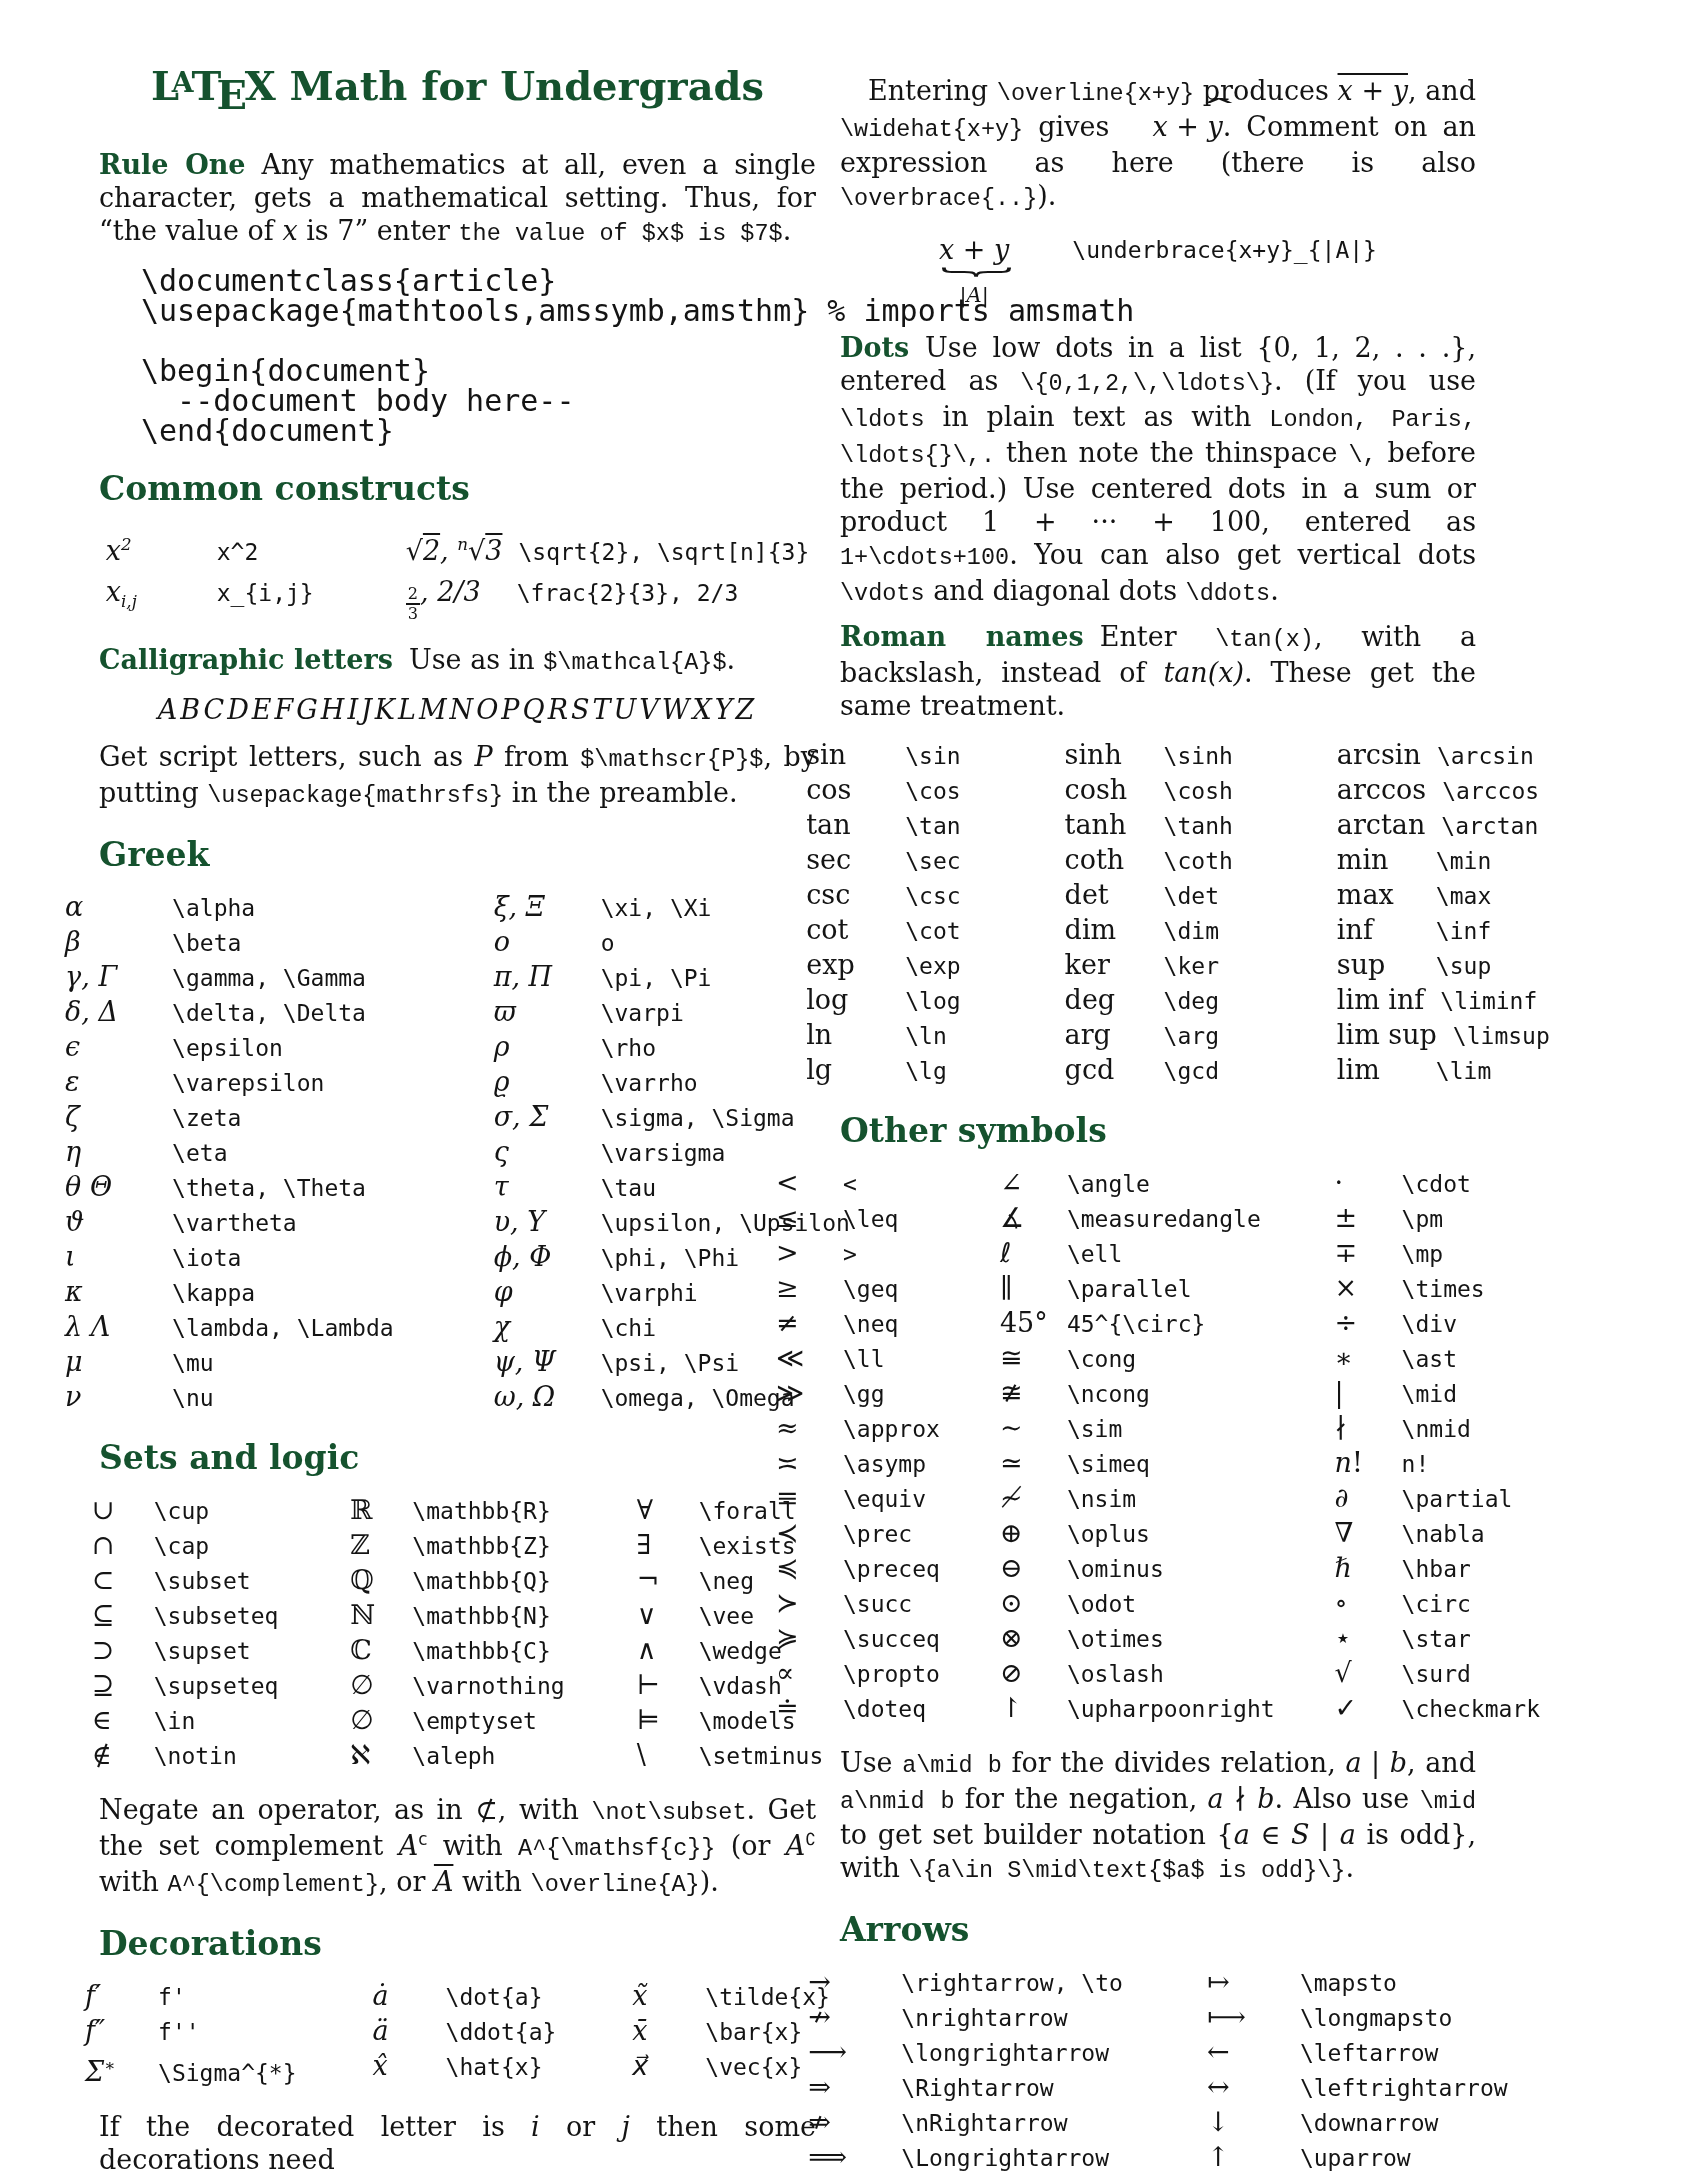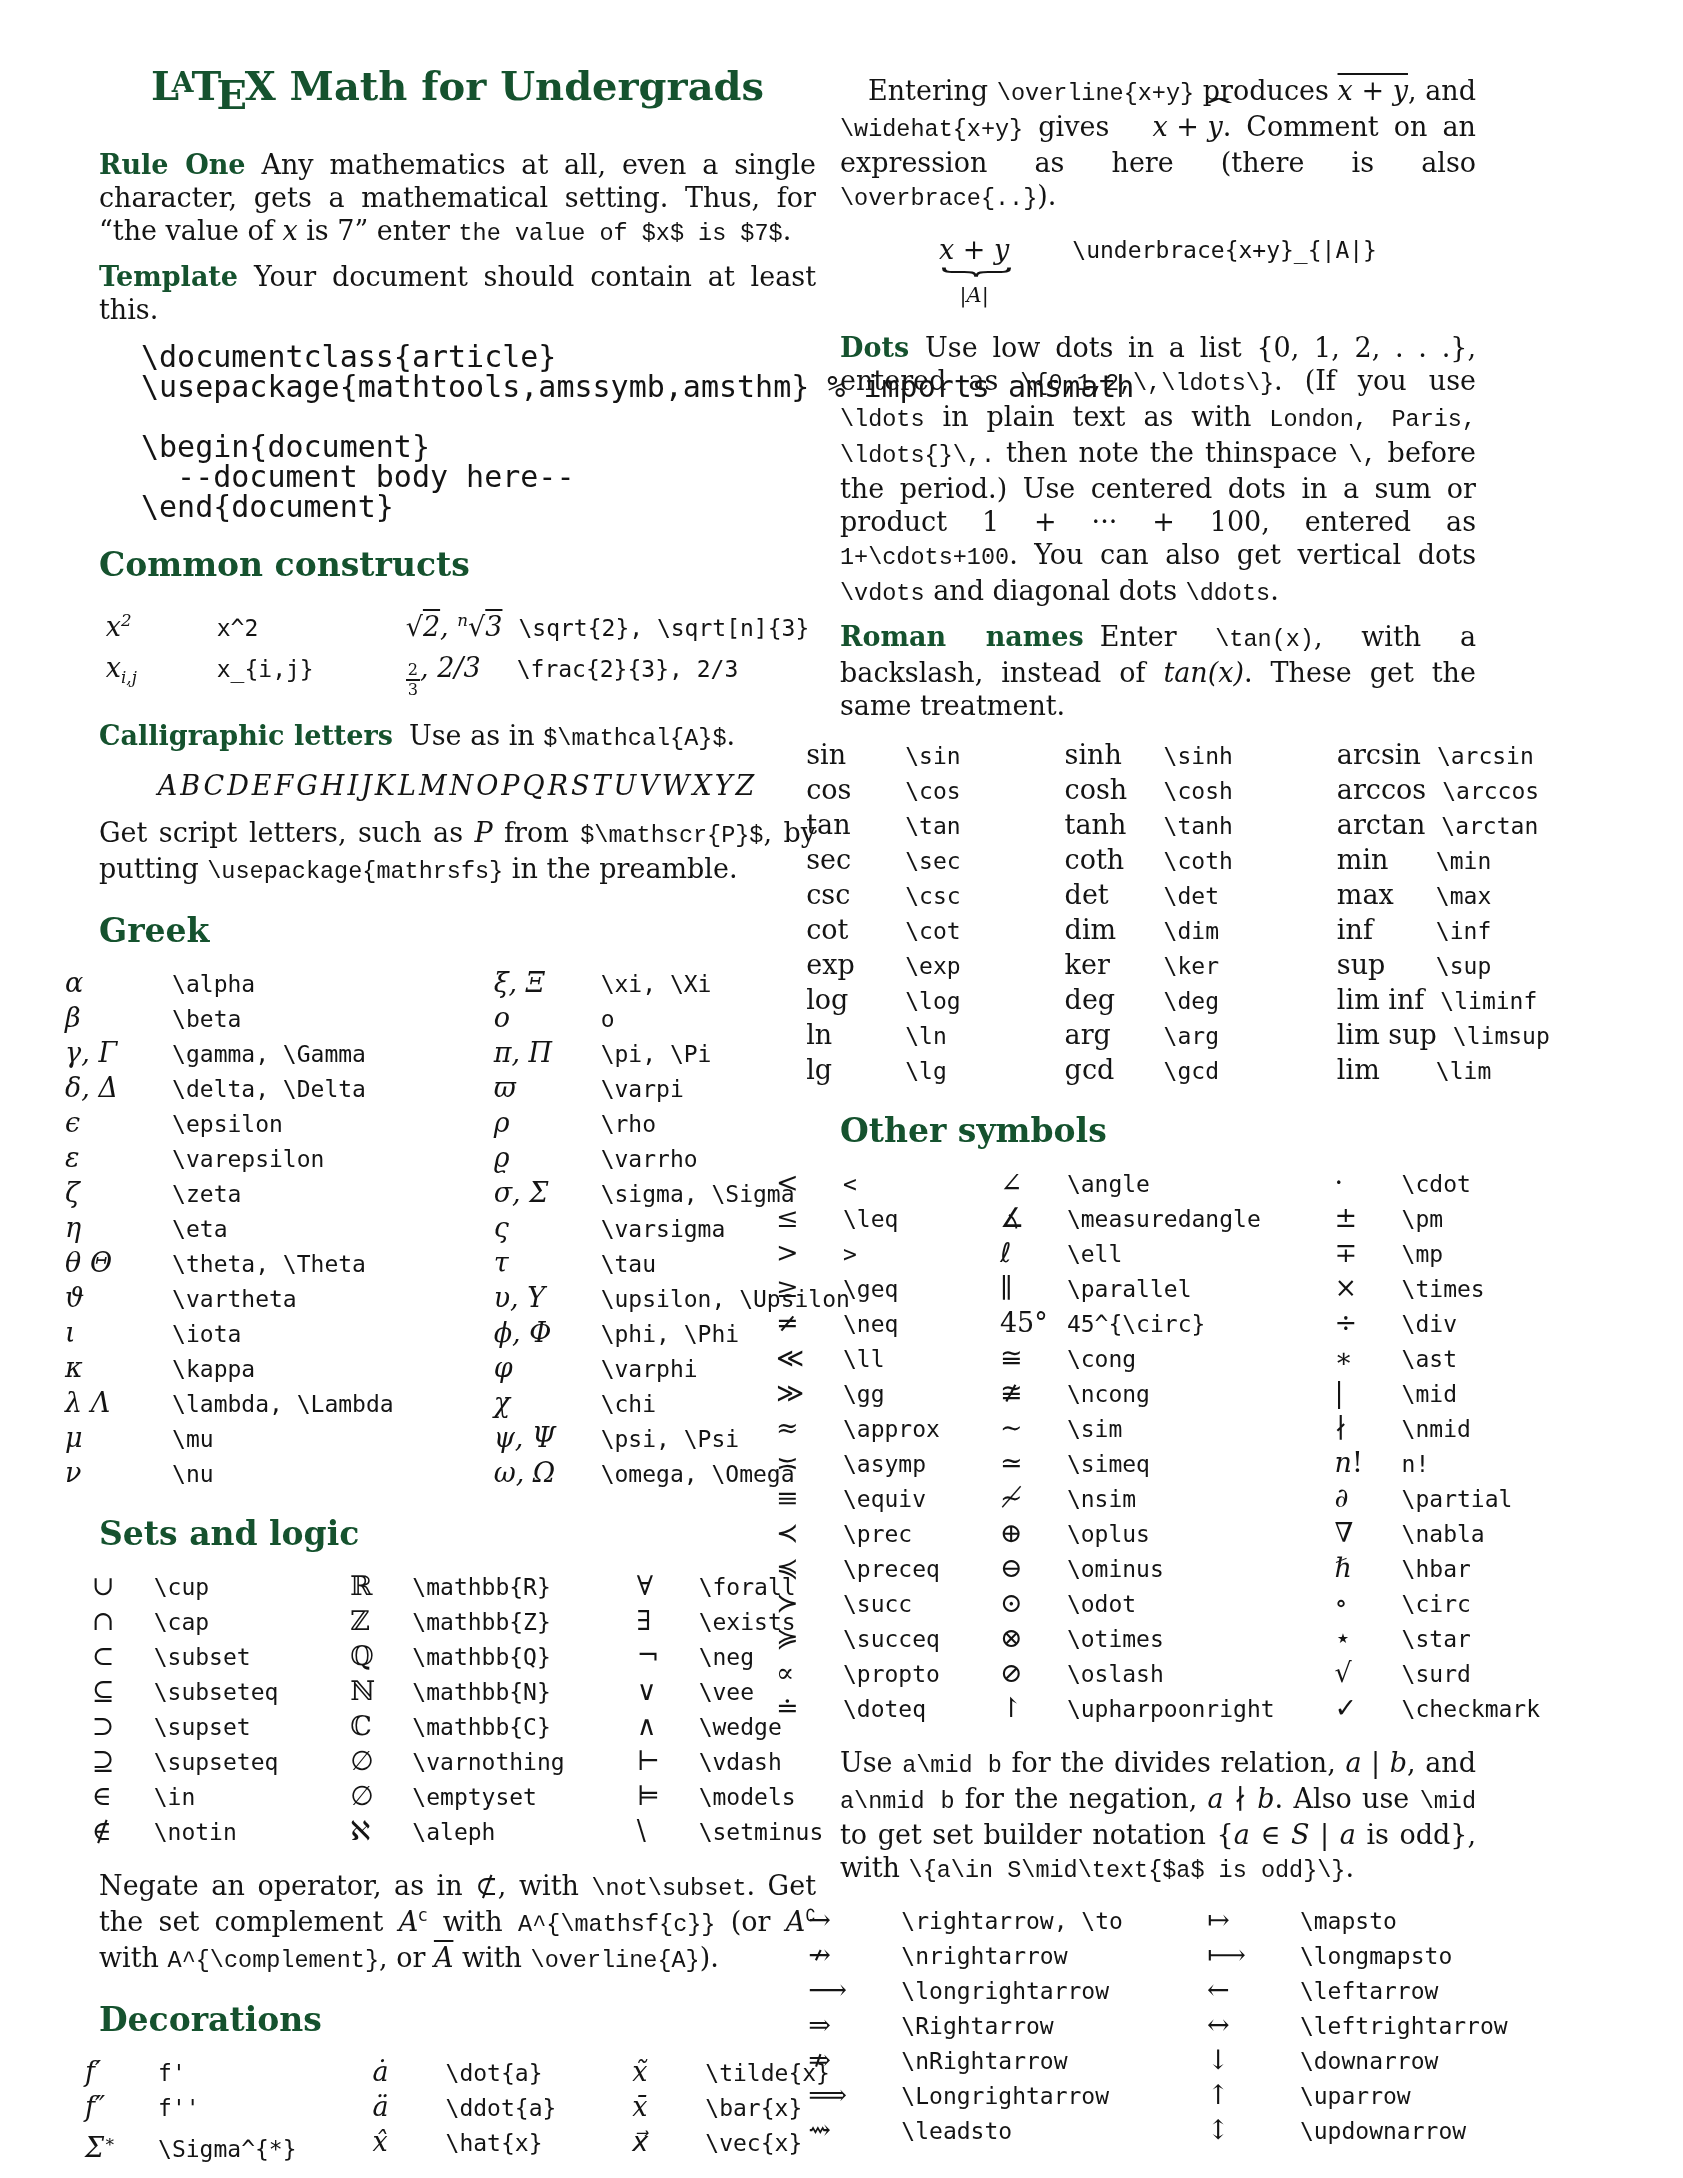--- a/index.html
+++ b/index.html
@@ -88,21 +88,20 @@
 <body>
 
 <div class="page">
 
   <div class="col-left">
 
     <h1 class="title"><span>L</span><span class="s-lxA">A</span><span>T</span><span class="s-lxE">E</span><span>X</span><span> Math for Undergrads</span></h1>
 
     <p><span class="runin">Rule One</span><span><span>Any mathematics at all, even a single character, gets a mathematical setting. Thus, for “the value of </span><span class="s-i">x</span><span> is 7” enter </span><span class="s-c">the value of $x$ is $7$</span><span>.</span></span></p>
 
-    <p><span class="runin">Template</span><span><span>Your document should contain at least this.</span></span></p>
 
     <div class="codeblock"><div>\documentclass{article}</div><div>\usepackage{mathtools,amssymb,amsthm} % imports amsmath</div><div>&nbsp;</div><div>\begin{document}</div><div>  --document body here--</div><div>\end{document}</div></div>
 
     <h2 class="sect">Common constructs</h2>
     <div class="pairs t-constructs">
         <div class="pcol">
           <div class="prow"><span class="psym">x<sup>2</sup></span><span class="pcode">x^2</span></div>
           <div class="prow"><span class="psym">x<sub>i,j</sub></span><span class="pcode">x_{i,j}</span></div>
         </div>
         <div class="pcol">
@@ -326,20 +325,21 @@
           <div class="prow"><span class="psym">ℏ</span><span class="pcode">\hbar</span></div>
           <div class="prow"><span class="psym">∘</span><span class="pcode">\circ</span></div>
           <div class="prow"><span class="psym">⋆</span><span class="pcode">\star</span></div>
           <div class="prow"><span class="psym">√</span><span class="pcode">\surd</span></div>
           <div class="prow"><span class="psym">✓</span><span class="pcode">\checkmark</span></div>
         </div>
       </div>
 
     <p><span>Use </span><span class="s-c">a\mid b</span><span> for the divides relation, </span><span class="s-i">a</span><span> | </span><span class="s-i">b</span><span>, and </span><span class="s-c">a\nmid b</span><span> for the negation, </span><span class="s-i">a</span><span> ∤ </span><span class="s-i">b</span><span>. Also use </span><span class="s-c">\mid</span><span> to get set builder notation {</span><span class="s-i">a</span><span> ∈ </span><span class="s-i">S</span><span> | </span><span class="s-i">a</span><span> is odd}, with </span><span class="s-c">\{a\in S\mid\text{$a$ is odd}\}</span><span>.</span></p>
 
+    <h2 class="sect">Arrows</h2>
     <div class="pairs t-arrows">
         <div class="pcol">
           <div class="prow"><span class="psym">→</span><span class="pcode">\rightarrow, \to</span></div>
           <div class="prow"><span class="psym">↛</span><span class="pcode">\nrightarrow</span></div>
           <div class="prow"><span class="psym">⟶</span><span class="pcode">\longrightarrow</span></div>
           <div class="prow"><span class="psym">⇒</span><span class="pcode">\Rightarrow</span></div>
           <div class="prow"><span class="psym">⇏</span><span class="pcode">\nRightarrow</span></div>
           <div class="prow"><span class="psym">⟹</span><span class="pcode">\Longrightarrow</span></div>
           <div class="prow"><span class="psym">⇝</span><span class="pcode">\leadsto</span></div>
         </div>

